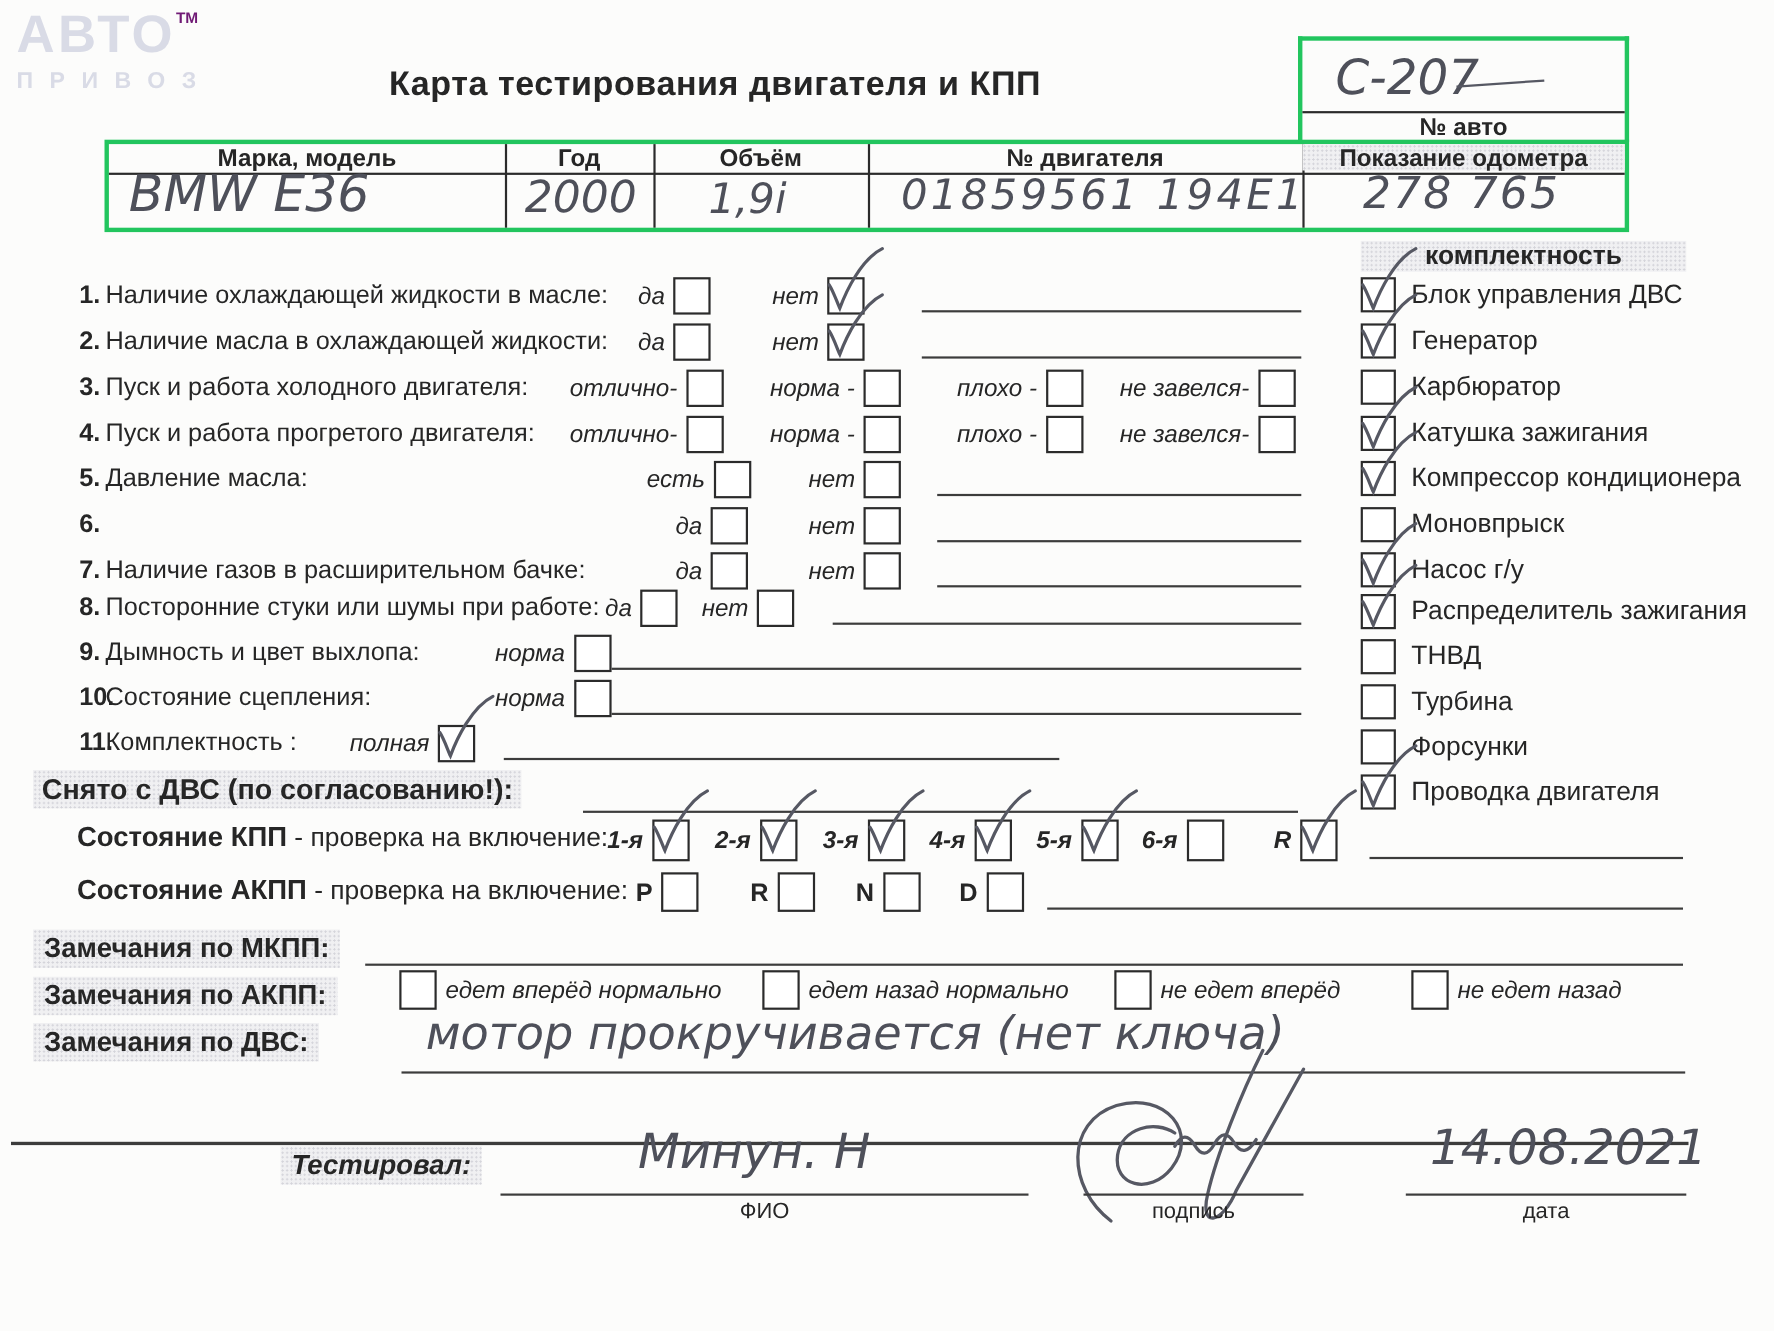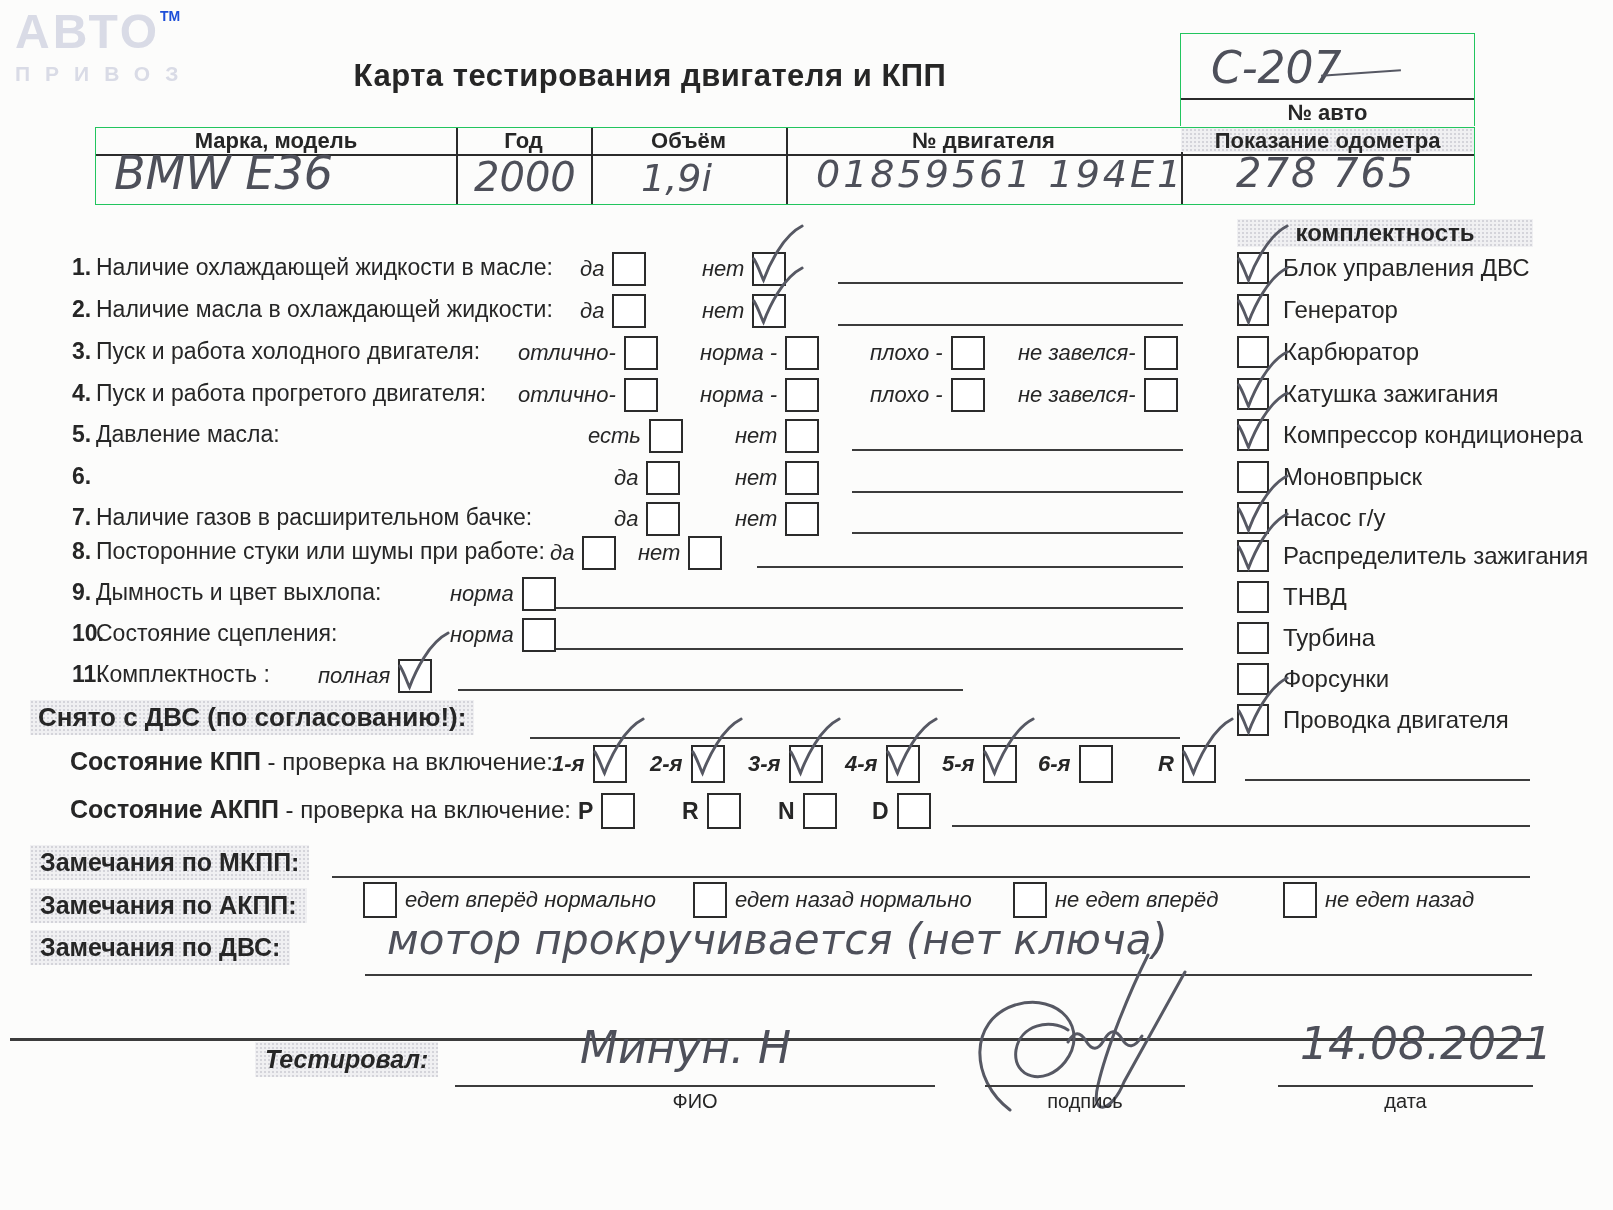--- a/index.html
+++ b/index.html
@@ -1,26 +1,26 @@
 <!DOCTYPE html>
 <html><head>
 <meta charset="utf-8">
 <style>
   html,body{margin:0;padding:0;background:#e9e9e9;}
   .page{position:relative;width:1613px;height:1210px;background:#fcfcfb;
         font-family:"Liberation Sans",sans-serif;color:#262626;overflow:hidden;}
   .abs{position:absolute;}
   
   .logo-word{font-weight:bold;font-size:48px;letter-spacing:3px;color:#d9dbe6;line-height:1;}
-  .logo-tm{font-size:14px;font-weight:bold;color:#1d4ed8;vertical-align:top;}
+  .logo-tm{font-size:14px;font-weight:bold;color:#701a75;vertical-align:top;}
   .logo-sub{font-size:21px;font-weight:bold;letter-spacing:15px;color:#d9dbe6;}
   
   .title{font-size:31px;font-weight:bold;text-align:center;letter-spacing:.5px;}
   
-  .box{border:1px solid #22c55e;}
+  .box{border:4px solid #22c55e;}
   .th{font-weight:bold;font-size:22px;text-align:center;line-height:26px;}
   .shade{background-color:#f0f0f2;background-image:radial-gradient(#d4d4da 1px,transparent 1px);background-size:4px 4px;}
   .vline{position:absolute;top:0;width:0;border-left:2px solid #2b2b2b;}
   
   .hw{font-family:"DejaVu Sans",sans-serif;font-style:italic;color:#4e505a;white-space:nowrap;}
   
   .cl-row{position:absolute;left:0;width:1613px;height:34px;}
   .num{position:absolute;left:72px;top:2px;font-weight:bold;font-size:23px;}
   .lbl{position:absolute;left:96px;top:2px;font-size:23px;}
   .opt{position:absolute;top:0;display:flex;align-items:center;gap:8px;}

